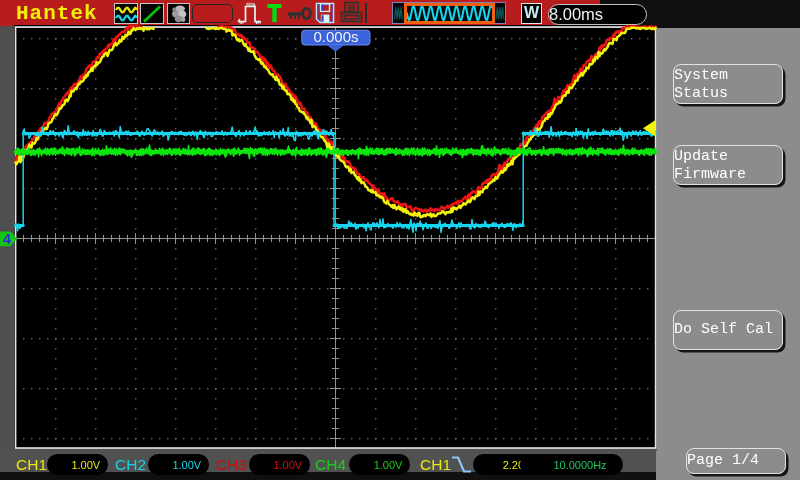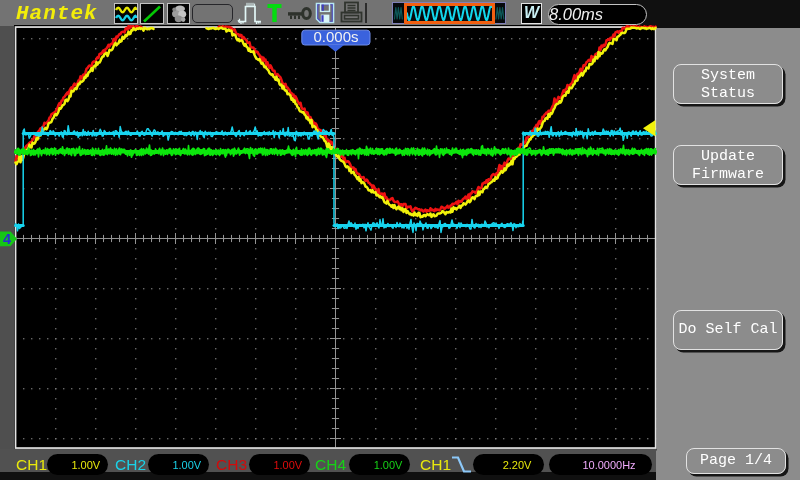--- a/index.html
+++ b/index.html
@@ -1,27 +1,27 @@
 <!DOCTYPE html>
 <html><head><meta charset="utf-8"><title>scope</title>
 <style>
 * { margin:0; padding:0; box-sizing:border-box; -webkit-font-smoothing:antialiased; }
 html,body { width:800px; height:480px; background:#000; overflow:hidden;
   font-family:"Liberation Sans", sans-serif; -webkit-font-smoothing:antialiased; }
 #page { position:relative; width:800px; height:480px; background:#101010; }
-#topbar { position:absolute; left:0; top:0; width:600px; height:25.5px; background:#737373;font-style:italic; }
+#topbar { position:absolute; left:0; top:0; width:600px; height:25.5px; background:#b91c1c; }
 #logo { position:absolute; left:16px; top:1.5px; color:#f2ed0a; font-weight:bold; font-size:21px; letter-spacing:1px; font-family:"Liberation Mono", monospace; }
 .ibox { position:absolute; top:3px; width:23.5px; height:21px; background:#040404; border:1px solid #c4c4c4; }
 #titlebar { position:absolute; left:656px; top:0; width:144px; height:28px; background:#484c44; color:#f2f2f2; }
 #titlebar span { position:absolute; left:23px; top:4.5px; font-size:18.5px; letter-spacing:1.9px; }
 #xbtn { position:absolute; left:120.5px; top:3px; width:18px; height:20.5px; background:#e8380c; border-radius:2px; }
 #panel { position:absolute; left:656px; top:28px; width:144px; height:452px; background:#8c8c8c; }
 .pbtn { position:absolute; left:17px; width:110px; border:1px solid #e2e2e2; border-radius:8px;
   box-shadow:2.5px 2.5px 0 #161616; color:#fff; font-family:"Liberation Mono", monospace;
-  font-size:15px; text-align:center; }
+  font-size:15px; }
 #leftmargin { position:absolute; left:0; top:25.5px; width:14px; height:423px; background:#4f4f4f; }
 #scope { position:absolute; left:14px; top:25px; width:642.5px; height:425.5px; }
 #botbar { position:absolute; left:0; top:449px; width:656px; height:23px; background:#515151; }
 .pill { position:absolute; top:4.5px; height:21.5px; background:#000; border-radius:11px; text-align:center; font-size:11px; line-height:22.5px;padding-left:17px; }
 .chlab { position:absolute; top:7px; font-size:15.5px; }
 #ch4mark { position:absolute; left:0; top:229px; }
 </style></head>
 <body>
 <div id="page">
 <div id="topbar">
@@ -149,14 +149,14 @@
   <div class="pill" style="left:148px;width:60.5px;color:#1ad2e8">1.00V</div>
   <div class="chlab" style="left:216px;color:#d20a0a">CH3</div>
   <div class="pill" style="left:249px;width:60.5px;color:#e00c0c">1.00V</div>
   <div class="chlab" style="left:315px;color:#16d216">CH4</div>
   <div class="pill" style="left:349px;width:61px;color:#16d216">1.00V</div>
   <div class="chlab" style="left:420px;color:#e8e80c">CH1</div>
   <svg style="position:absolute;left:451px;top:6px" width="21" height="20" viewBox="0 0 21 20">
     <path d="M1 2.5 H7 L13 16.5 H20" fill="none" stroke="#8cc8f8" stroke-width="2.2"></path>
       </svg>
   <div class="pill" style="left:473px;width:71px;color:#e8e80c">2.20V</div>
-  <div class="pill" style="left:549px;width:103px;color:#f0abfc">10.0000Hz</div>
+  <div class="pill" style="left:520px;width:103px;color:#22c55e">10.0000Hz</div>
 </div>
 </div>
 </body></html>

